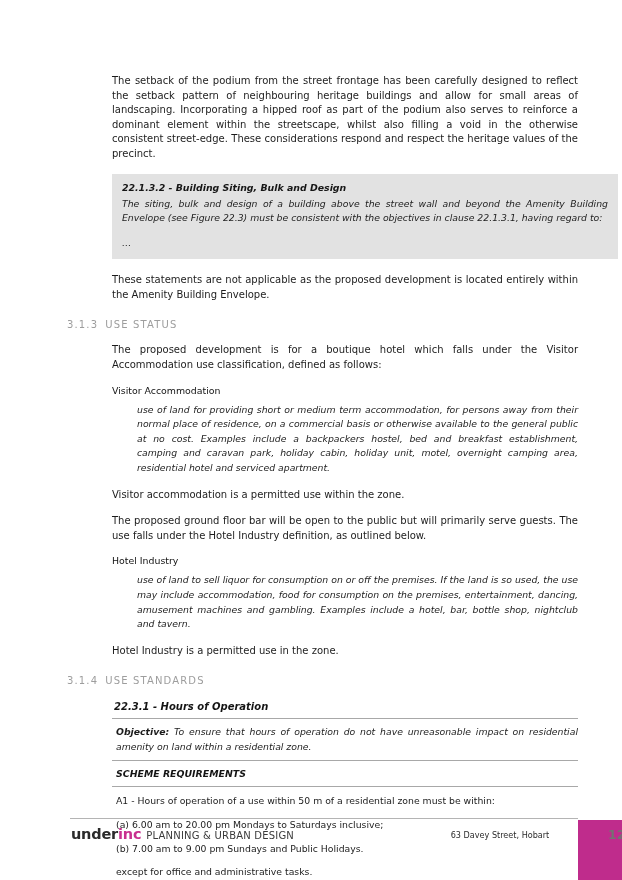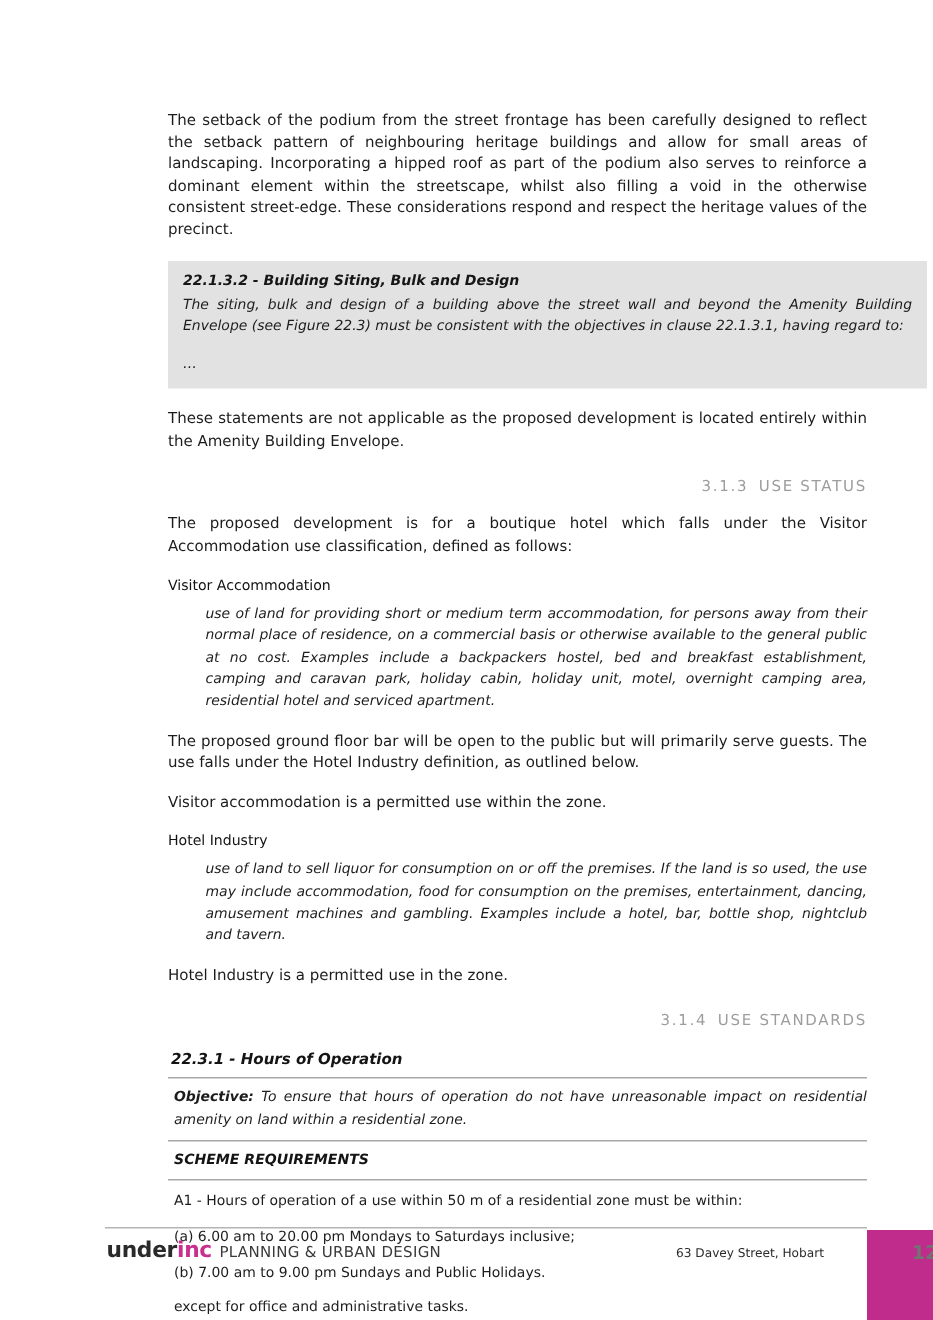--- a/index.html
+++ b/index.html
@@ -70,21 +70,20 @@
 
   h2.section-heading {
     position: relative;
     font-size: 10px;
     font-weight: normal;
     letter-spacing: 1.15px;
     color: #9d9d9d;
     margin: 17px 0 13px -45px;
     text-transform: uppercase;
     white-space: nowrap;
-    text-align: right;
   }
   h2.section-heading .num { margin-right: 7px; }
 
   .term {
     font-size: 9.4px;
     font-weight: normal;
     margin: 0 0 7px 0;
     color: #121212;
   }
 
@@ -225,23 +224,23 @@
 
     <h2 class="section-heading">
       <span class="num">3.1.3</span><span class="ttl">USE STATUS</span>
     </h2>
 
     <p class="body-par">The proposed development is for a boutique hotel which falls under the Visitor Accommodation use classification, defined as follows:</p>
 
     <div class="term">Visitor Accommodation</div>
     <div class="definition">use of land for providing short or medium term accommodation, for persons away from their normal place of residence, on a commercial basis or otherwise available to the general public at no cost. Examples include a backpackers hostel, bed and breakfast establishment, camping and caravan park, holiday cabin, holiday unit, motel, overnight camping area, residential hotel and serviced apartment.</div>
 
+    <p class="body-par">Visitor accommodation is a permitted use within the zone.</p>
+
     <p class="body-par">The proposed ground floor bar will be open to the public but will primarily serve guests. The use falls under the Hotel Industry definition, as outlined below.</p>
-
-    <p class="body-par">Visitor accommodation is a permitted use within the zone.</p>
 
     <div class="term">Hotel Industry</div>
     <div class="definition">use of land to sell liquor for consumption on or off the premises. If the land is so used, the use may include accommodation, food for consumption on the premises, entertainment, dancing, amusement machines and gambling. Examples include a hotel, bar, bottle shop, nightclub and tavern.</div>
 
     <p class="body-par">Hotel Industry is a permitted use in the zone.</p>
 
     <h2 class="section-heading">
       <span class="num">3.1.4</span><span class="ttl">USE STANDARDS</span>
     </h2>
 

